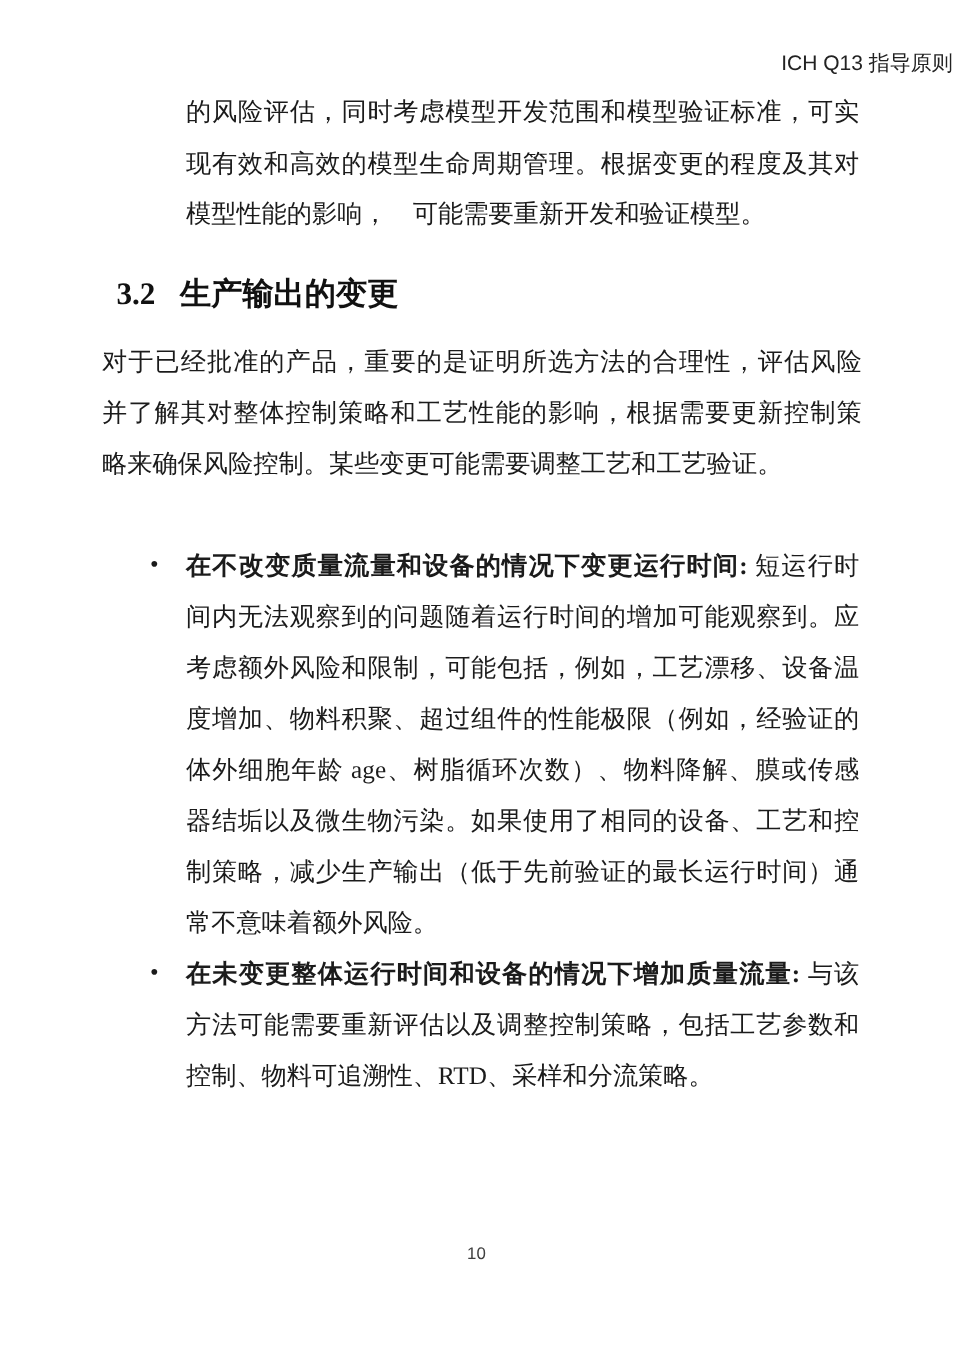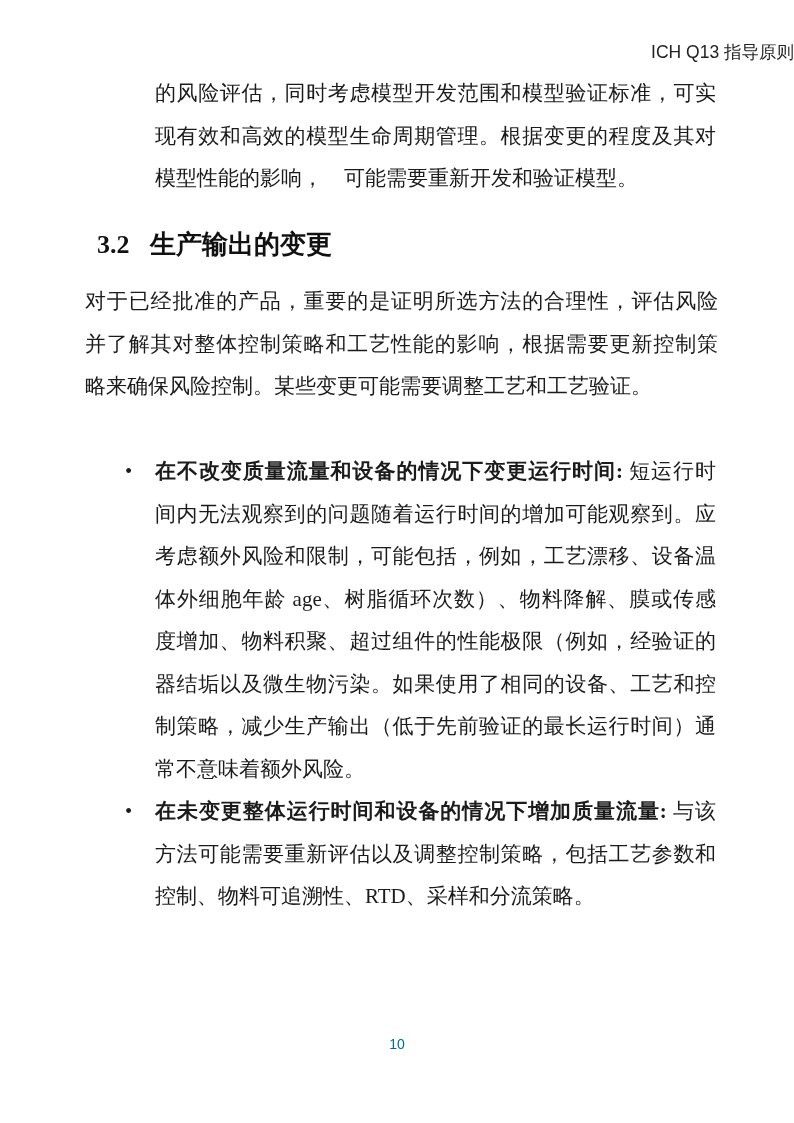--- a/index.html
+++ b/index.html
@@ -57,21 +57,21 @@
   }
   .hnum { margin-right: 14px; }
   .pagenum {
     position: absolute;
     top: 1034px; left: 0;
     width: 794px;
     text-align: center;
     font-family: "Liberation Sans", "DejaVu Sans", sans-serif;
     font-size: 14px;
     line-height: 20px;
-    color: #0369a1;
+    color: #404040;
   }
 </style>
 </head>
 <body>
 
 <div class="page">
 
   <div class="header">ICH Q13 指导原则</div>
 
   <div class="block cont">
@@ -89,22 +89,22 @@
     <div class="jl">对于已经批准的产品，重要的是证明所选方法的合理性，评估风险</div>
     <div class="jl">并了解其对整体控制策略和工艺性能的影响，根据需要更新控制策</div>
     <div class="ll">略来确保风险控制。某些变更可能需要调整工艺和工艺验证。</div>
   </div>
 
   <div class="bullet-marker bm1">•</div>
   <div class="block b1">
     <div class="jl"><span class="bold">在不改变质量流量和设备的情况下变更运行时间:</span><span> 短运行时</span></div>
     <div class="jl">间内无法观察到的问题随着运行时间的增加可能观察到。应</div>
     <div class="jl">考虑额外风险和限制，可能包括，例如，工艺漂移、设备温</div>
+    <div class="jl">度增加、物料积聚、超过组件的性能极限（例如，经验证的</div>
     <div class="jl">体外细胞年龄 age、树脂循环次数）、物料降解、膜或传感</div>
-    <div class="jl">度增加、物料积聚、超过组件的性能极限（例如，经验证的</div>
     <div class="jl">器结垢以及微生物污染。如果使用了相同的设备、工艺和控</div>
     <div class="jl">制策略，减少生产输出（低于先前验证的最长运行时间）通</div>
     <div class="ll">常不意味着额外风险。</div>
   </div>
 
   <div class="bullet-marker bm2">•</div>
   <div class="block b2">
     <div class="jl"><span class="bold">在未变更整体运行时间和设备的情况下增加质量流量:</span><span> 与该</span></div>
     <div class="jl">方法可能需要重新评估以及调整控制策略，包括工艺参数和</div>
     <div class="ll">控制、物料可追溯性、RTD、采样和分流策略。</div>

